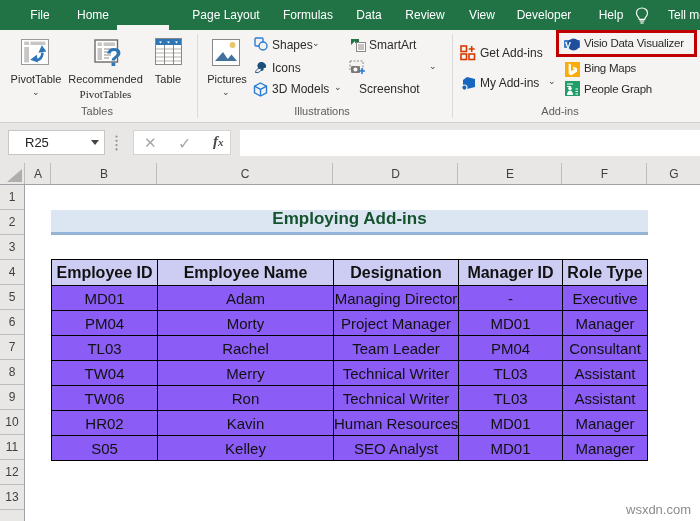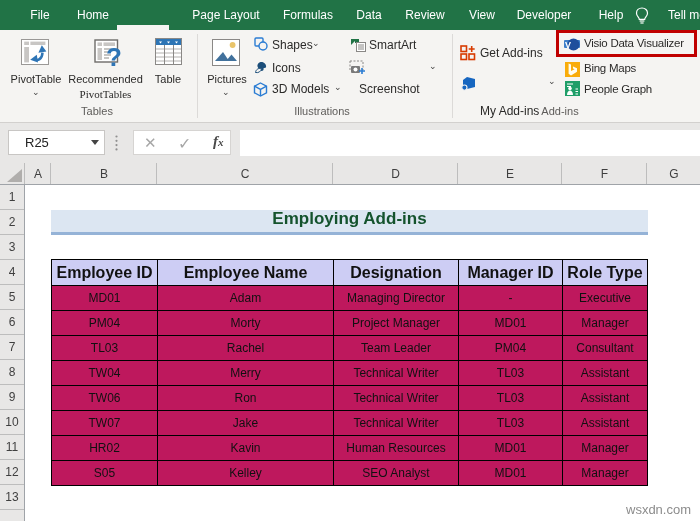--- a/index.html
+++ b/index.html
@@ -31,21 +31,21 @@
   .ch { position:absolute; top:0; height:21px; line-height:22px; text-align:center; font-size:12px; color:#3f3f3f; border-right:1px solid #bdbdbd; }
   #rowheads { position:absolute; left:0; top:185px; width:25px; height:336px; background:#e8e7e6; border-right:1px solid #9fa3a8; }
   .rh { position:absolute; left:0; width:24px; text-align:center; font-size:12px; color:#3f3f3f; border-bottom:1px solid #bdbdbd; }
   #grid { position:absolute; left:25px; top:185px; width:675px; height:336px; background:#fff; }
 
   
   #title { position:absolute; left:51px; top:210px; width:597px; height:25px; background:#dce6f2; border-bottom:3px solid #95b3d7; font-weight:bold; font-size:17px; color:#14532d; text-align:center; line-height:17px; }
 
   
   #etable { position:absolute; left:51px; top:259px; border-collapse:collapse; table-layout:fixed; width:597px;border-radius:7px; }
-  #etable td { border:1px solid #000; text-align:center; vertical-align:middle; font-size:12px; color:#111; padding:0; height:25px; background:#be185d; white-space:nowrap; overflow:visible; }
+  #etable td { border:1px solid #000; text-align:center; vertical-align:middle; font-size:15px; color:#111; padding:0; height:25px; background:#8b5cf6; white-space:nowrap; overflow:visible; }
   #etable tr.hd td { background:#cdcdf4; font-weight:bold; font-size:16px; height:26px; }
   #wm { position:absolute; left:626px; top:502px; font-size:13px; color:#8c8c8c; }
 </style>
 </head>
 <body>
 
 <div id="tabbar">
   <div class="tab" style="left:14px;width:28px;">File</div>
   <div class="tab" style="left:61px;width:40px;">Home</div>
   <div class="tab" style="left:176px;width:76px;">Page Layout</div>
@@ -173,21 +173,21 @@
       <rect x="9" y="9" width="5.5" height="5.5"></rect>
       <path d="M11.7 1 l0 6 M8.7 4 l6 0"></path>
     </g>
   </svg>
   <div class="slabel" style="left:480px;top:16px;">Get Add-ins</div>
 
   <svg class="abs" style="left:461px;top:46px;" width="16" height="15" viewBox="0 0 16 15">
     <path d="M6 1 L14 3 L14 11 L6 13 L2 10 L2 4 Z" fill="#1766c0"></path>
     <circle cx="3.4" cy="11.6" r="2.6" fill="#1766c0" stroke="#f5f4f2" stroke-width="1.1"></circle>
   </svg>
-  <div class="slabel" style="left:480px;top:46px;margin-top:28px;">My Add-ins</div>
+  <div class="slabel" style="left:480px;top:46px;">My Add-ins</div>
   <div class="chev" style="left:548px;top:46px;">⌄</div>
 
   <div class="abs" style="left:556px;top:0px;width:141px;height:27px;border:3px solid #c00000;"></div>
   <svg class="abs" style="left:564px;top:7px;" width="17" height="15" viewBox="0 0 17 15">
     <rect x="0" y="3" width="16" height="8" rx="1" fill="#3d7ec9"></rect>
     <circle cx="9.5" cy="7.5" r="6" fill="#1f4e9c"></circle>
     <text x="1" y="11" font-size="9" font-weight="bold" fill="#fff" font-family="Liberation Sans">V</text>
   </svg>
   <div class="slabel" style="left:584px;top:7px;font-size:11.5px;letter-spacing:-0.25px;">Visio Data Visualizer</div>
 
@@ -307,27 +307,20 @@
         <td>Assistant</td>
       </tr>
   <tr>
         <td>TW06</td>
         <td>Ron</td>
         <td>Technical Writer</td>
         <td>TL03</td>
         <td>Assistant</td>
       </tr>
   <tr>
-        <td>TW07</td>
-        <td>Jake</td>
-        <td>Technical Writer</td>
-        <td>TL03</td>
-        <td>Assistant</td>
-      </tr>
-  <tr>
         <td>HR02</td>
         <td>Kavin</td>
         <td>Human Resources</td>
         <td>MD01</td>
         <td>Manager</td>
       </tr>
   <tr>
         <td>S05</td>
         <td>Kelley</td>
         <td>SEO Analyst</td>

